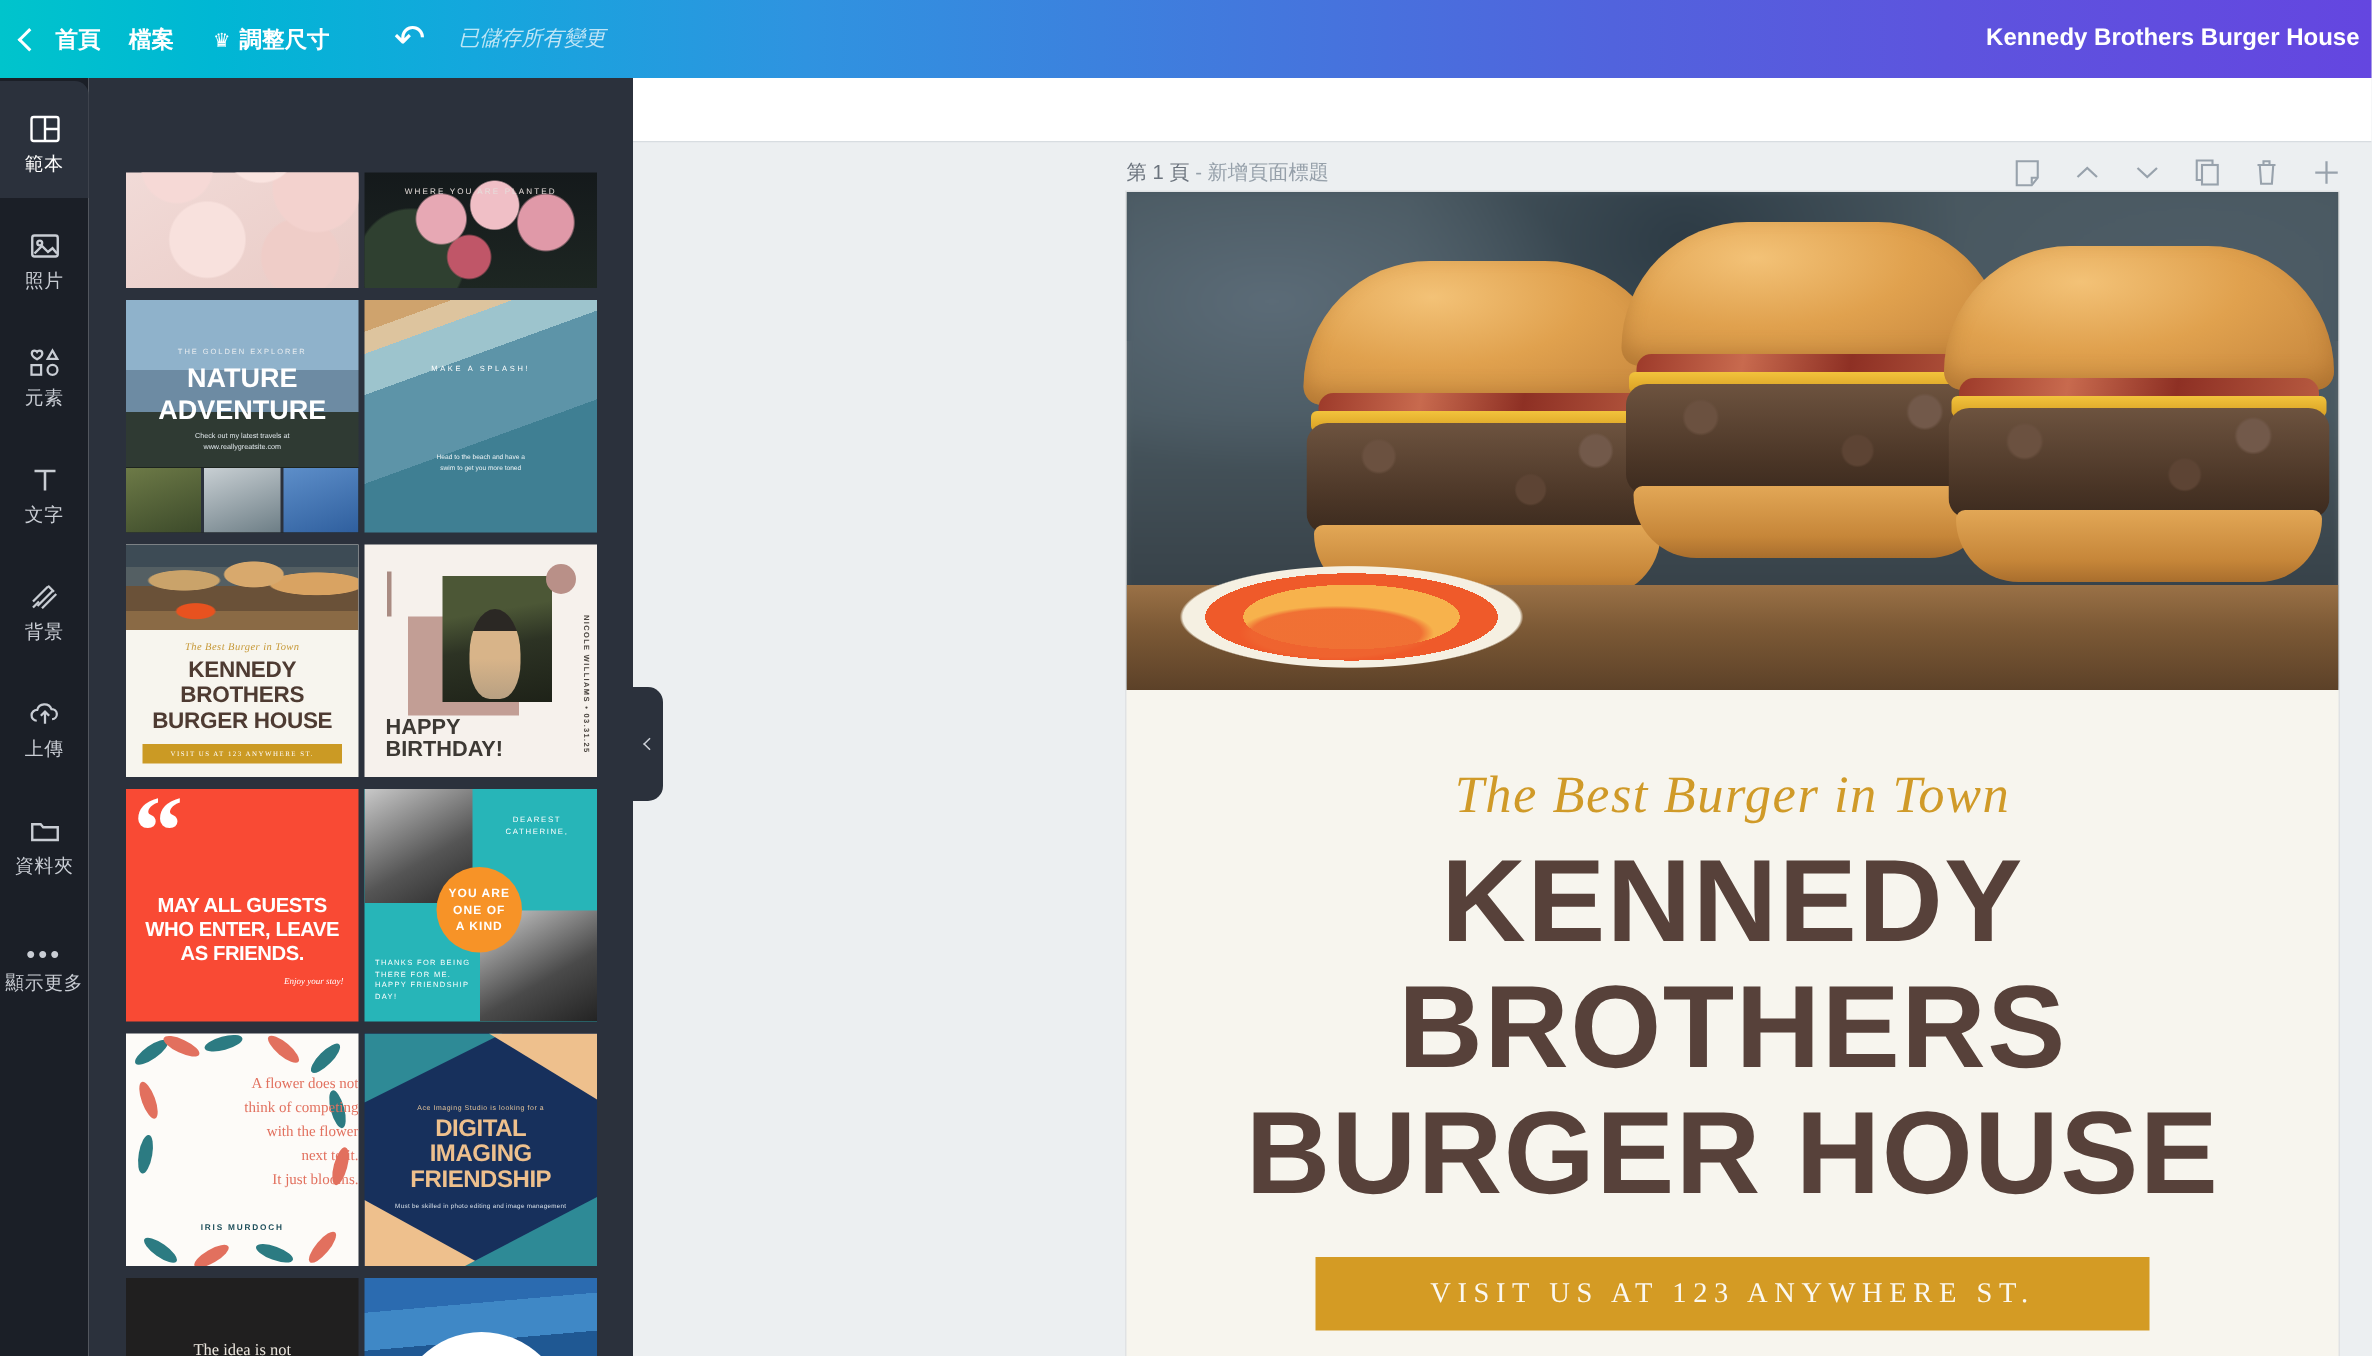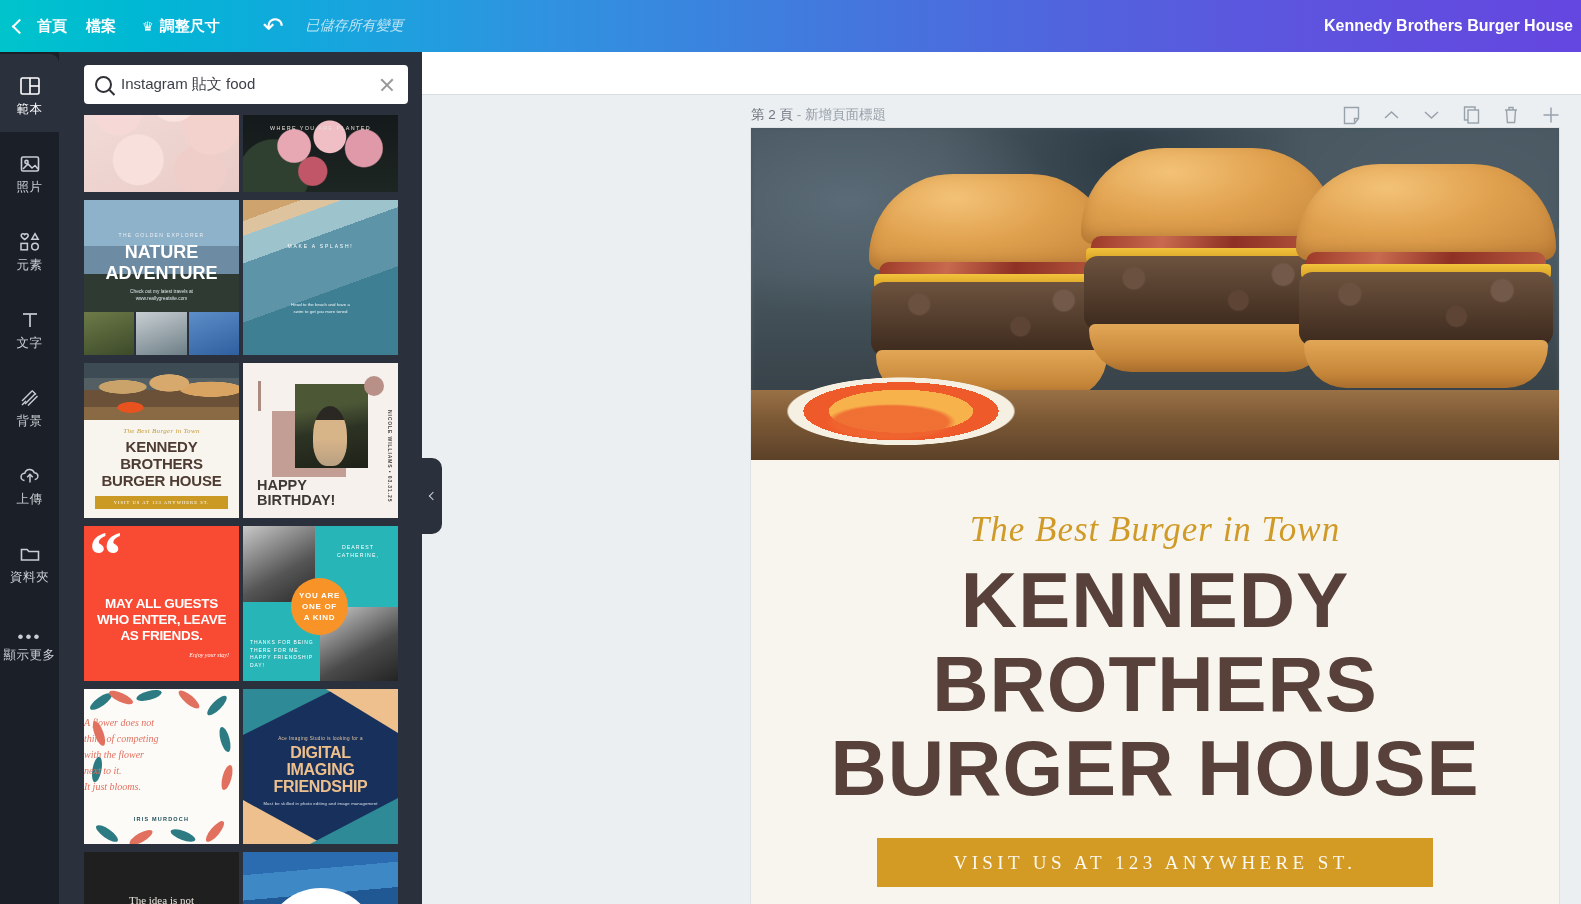--- a/index.html
+++ b/index.html
@@ -286,22 +286,22 @@
     font-size: 8px; font-weight: bold; letter-spacing: .7px;
     display: flex; align-items: center; justify-content: center;
     text-align: center; line-height: 11px;
   }
   .th-flower-q { background: #fdfbf8; position: relative; overflow: hidden; }
   .th-flower-q .leaf {
     position: absolute; width: 26px; height: 9px; border-radius: 50%;
   }
   .th-flower-q .fq-txt {
     position: absolute; left: 0; top: 26px; width: 100%;
-    text-align: left; color: #e2715f; font-size: 10px;
-    font-family: "Liberation Serif", serif; font-style: italic;
+    text-align: right; color: #e2715f; font-size: 10px;
+    font-family: "Liberation Serif", serif; 
     line-height: 16px;
   }
   .th-flower-q .fq-sig {
     position: absolute; left: 0; bottom: 22px; width: 100%;
     text-align: center; color: #1d4e5a; font-size: 5.5px;
     letter-spacing: 1.2px; font-weight: bold;
   }
   .th-digital { background: #17305c; position: relative; overflow: hidden; }
   .th-digital .d-tl {
     position: absolute; left: 0; top: 0; width: 0; height: 0;
@@ -596,27 +596,20 @@
   <div class="rail-item">
     <span class="rail-ico">
       <span class="rail-dots">•••</span>
     </span>
     <span class="rail-lbl">顯示更多</span>
   </div>
 </div>
 
 <div class="panel">
 
-  <div class="search-wrap">
-    <div class="search-box">
-      <span class="s-icon"></span>
-      <input type="text" value="Instagram 貼文 food" style="">
-      <span class="s-clear"></span>
-    </div>
-  </div>
 
   <div class="grid">
     <div class="grid-inner">
 
       <div class="thumb th-flowers" style="margin-top:-38px;height:115px"></div>
       <div class="thumb th-dark-rose" style="margin-top:-38px;height:115px">
         <div style="position:absolute;left:0;top:48px;width:100%;text-align:center;color:#e6dedb;font-size:5.4px;letter-spacing:1.4px">WHERE YOU ARE PLANTED</div>
       </div>
 
       <div class="thumb th-nature">
@@ -729,21 +722,21 @@
 <div class="collapse">
   <i></i>
 </div>
 
 <div class="editor-toolbar"></div>
 
 <div class="workspace">
 
   <div class="page-header">
     <div class="page-label">
-      <span>第 2 頁</span><span class="dim"> - </span><span class="dim">新增頁面標題</span>
+      <span>第 1 頁</span><span class="dim"> - </span><span class="dim">新增頁面標題</span>
     </div>
 
     <div class="page-tools">
       <span class="pt">
         <svg width="17" height="19" viewBox="0 0 17 19" fill="none" stroke="currentColor" stroke-width="1.4">
           <path d="M1.5 1.5h14v11l-4 5h-10z"></path>
             <path d="M15.5 12.5h-4v4"></path>
         </svg>
       </span>
       <span class="pt">

